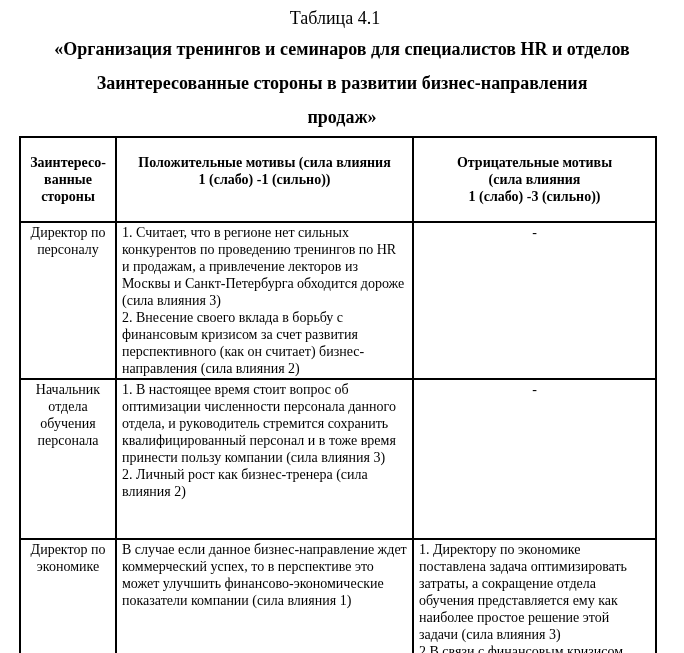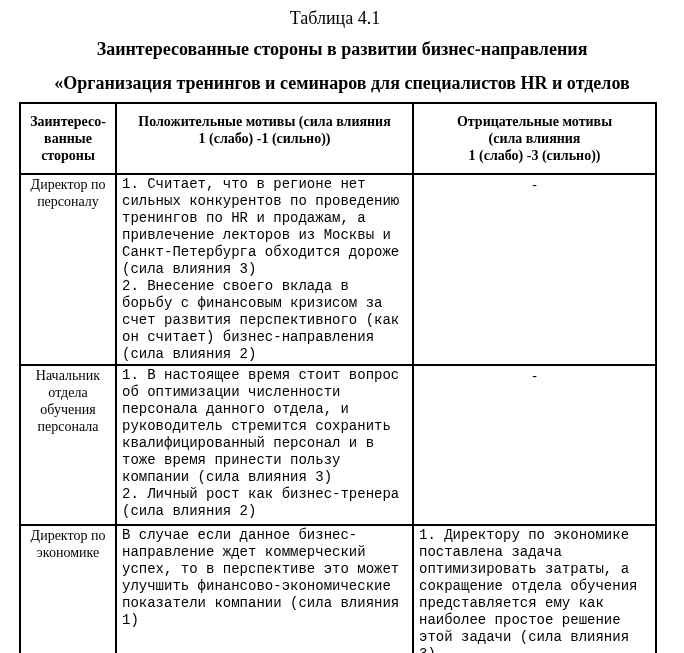--- a/index.html
+++ b/index.html
@@ -45,52 +45,52 @@
     border: 2px solid #000000;
     vertical-align: top;
     font-size: 14px;
     line-height: 17px;
     white-space: pre-line;
     box-sizing: border-box;
   }
   th {
     font-weight: bold;
     text-align: center;
-    padding: 9px 4px;
+    padding: 16px 4px;
   }
   td {
     padding: 1px 5px;
   }
   td.cell-stakeholder {
     text-align: center;
     padding: 1px 2px;
     font-family: Liberation Serif, serif;
   }
   td.cell-text {
     text-align: left;
-    font-family: Liberation Mono, monospace;
   }
   td.cell-dash {
     text-align: center;
   }
   tr.header-row  { height: 51px; }
   tr.data-row-1  { height: 153px; }
   tr.data-row-2  { height: 160px; }
   tr.data-row-3  { height: 158px; }
 </style>
 </head>
 <body>
 
 <div class="page">
 
   <div class="table-label">Таблица 4.1</div>
 
   <div class="doc-title">
+    <div class="title-line">«Организация тренингов и семинаров для специалистов HR и отделов</div>
     <div class="title-line">Заинтересованные стороны в развитии бизнес-направления</div>
-    <div class="title-line">«Организация тренингов и семинаров для специалистов HR и отделов</div>
+    <div class="title-line">продаж»</div>
   </div>
 
   <table class="stakeholders-table">
     <colgroup>
       <col class="col-stakeholder">
       <col class="col-positive">
       <col class="col-negative">
     </colgroup>
     <thead>
       <tr class="header-row">

